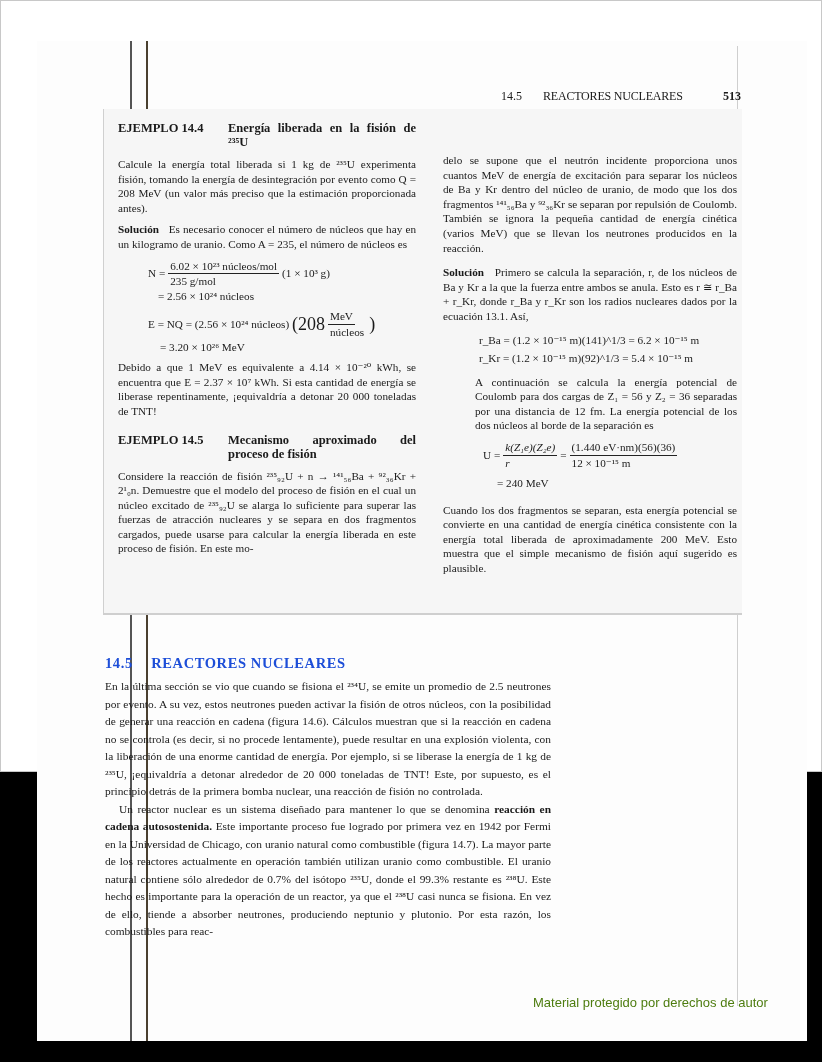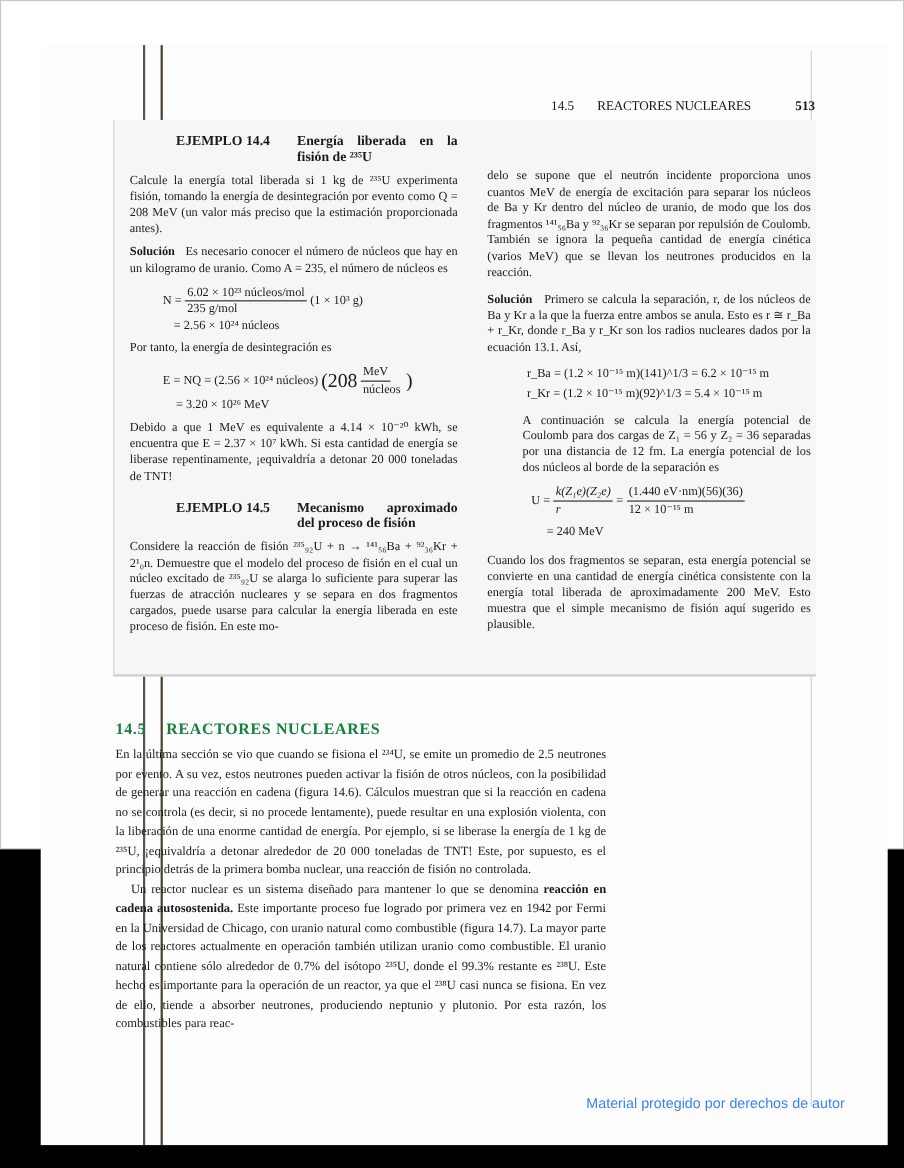--- a/index.html
+++ b/index.html
@@ -12,36 +12,36 @@
   .rline { position:absolute; width:1px; background:#cfcfcf; }
   .running-head { position:absolute; top:88px; left:500px; width:240px; font-size:12px; display:flex; }
   .running-head .num { width:42px; }
   .running-head .title { flex:1; letter-spacing:-0.2px; }
   .running-head .page-no { font-weight:bold; text-align:right; }
   .box { position:absolute; left:102px; top:108px; width:638px; height:504px; background:#f6f6f6;
          border-left:1px solid #d0d0d0; border-bottom:2px solid #cfcfcf; }
   .col { position:absolute; font-size:11.2px; line-height:14.6px; text-align:justify; }
   .col p { margin:0 0 7px 0; }
   .ex-title { font-weight:bold; font-size:12.5px; line-height:14px; margin-bottom:8px; display:flex; }
-  .ex-title .lbl { width:110px;margin-left:42px; }
+  .ex-title .lbl { width:110px; }
   .ex-title .txt { flex:1; }
   .b { font-weight:bold; }
   .eq { margin:4px 0 6px 0; font-size:11.2px; }
   .eq-row { display:flex; align-items:center; }
   .frac { display:inline-flex; flex-direction:column; align-items:flex-start; vertical-align:middle; margin:0 3px; }
   .frac .n { border-bottom:1px solid #222; padding:0 2px; }
   .frac .d { padding:0 2px; }
   .section-title { position:absolute; left:104px; top:654px; font-size:14.5px; font-weight:bold;
-                   letter-spacing:0.6px; color:#15803d; }
+                   letter-spacing:0.6px; color:#1d4ed8; }
   .section-title .sn { display:inline-block; width:42px; }
   .main-text { position:absolute; left:104px; top:677px; width:446px; font-size:11.4px; line-height:17.5px; text-align:justify; }
   .main-text p { margin:0; }
   .main-text p.ind { text-indent:14px; }
   .watermark { position:absolute; left:532px; top:994px; font-family:"Liberation Sans",sans-serif;
-               font-size:13px; color:#3b82f6; }
+               font-size:13px; color:#4d7c0f; }
 </style>
 </head>
 <body>
 
 <div class="viewer">
   <div class="page"></div>
 
   <div class="vline" style="left:129px;top:40px;height:1000px;"></div>
   <div class="vline" style="left:145px;top:40px;height:1000px;background:#4a4030;"></div>
   <div class="rline" style="left:736px;top:45px;height:960px;"></div>
@@ -68,21 +68,20 @@
       <div class="eq-row">
         <span>N =</span>
         <span class="frac">
           <span class="n">6.02 × 10²³ núcleos/mol</span>
           <span class="d">235 g/mol</span>
         </span>
         <span>(1 × 10³ g)</span>
       </div>
       <div style="padding-left:10px;">= 2.56 × 10²⁴ núcleos</div>
     </div>
-    <p>Por tanto, la energía de desintegración es</p>
     <div class="eq" style="padding-left:30px;">
       <div class="eq-row">
         <span>E = NQ = (2.56 × 10²⁴ núcleos)</span>&nbsp;
         <span style="font-size:18px;">(208</span>
         <span class="frac">
           <span class="n">MeV</span>
           <span class="d">núcleos</span>
         </span>
         <span style="font-size:18px;">)</span>
       </div>

